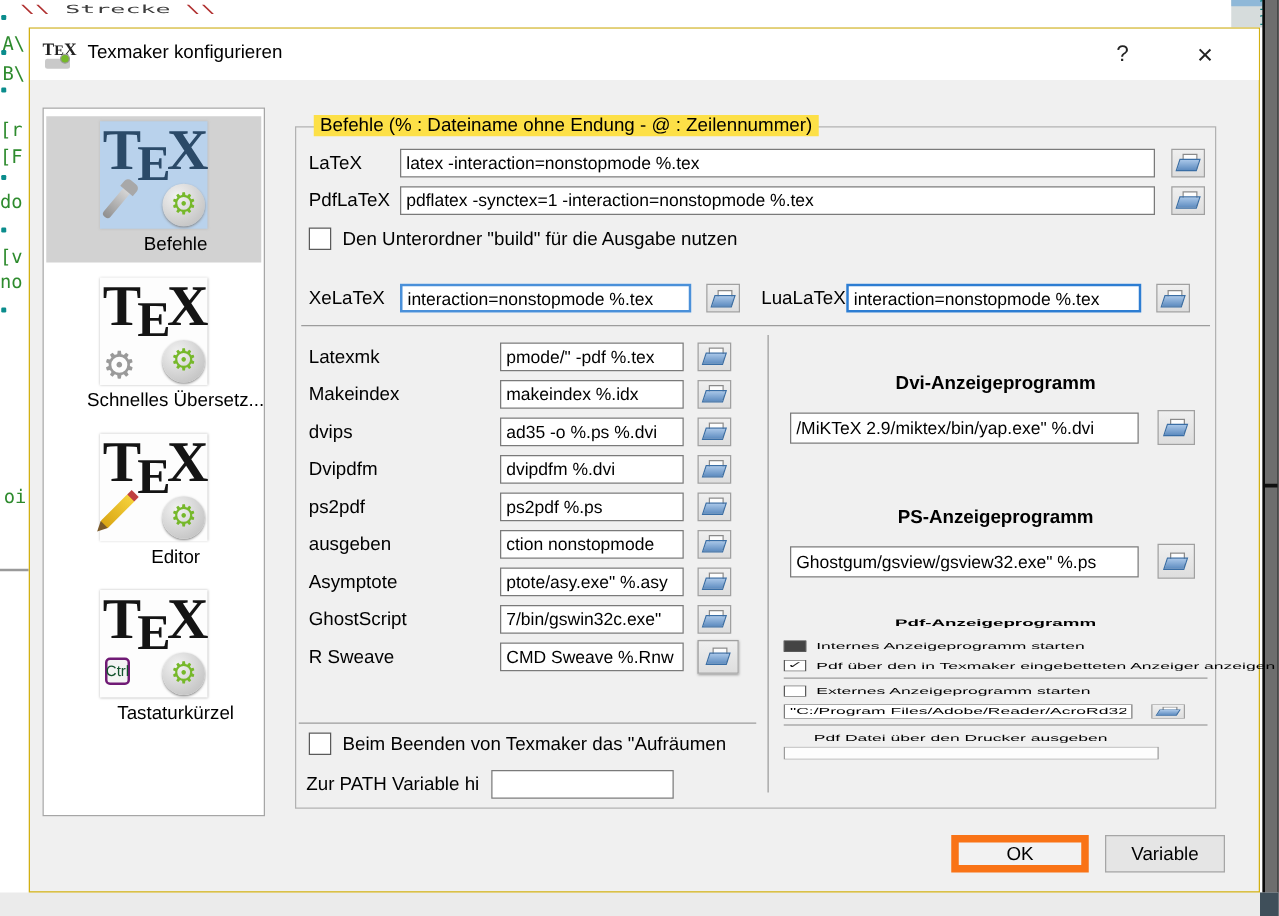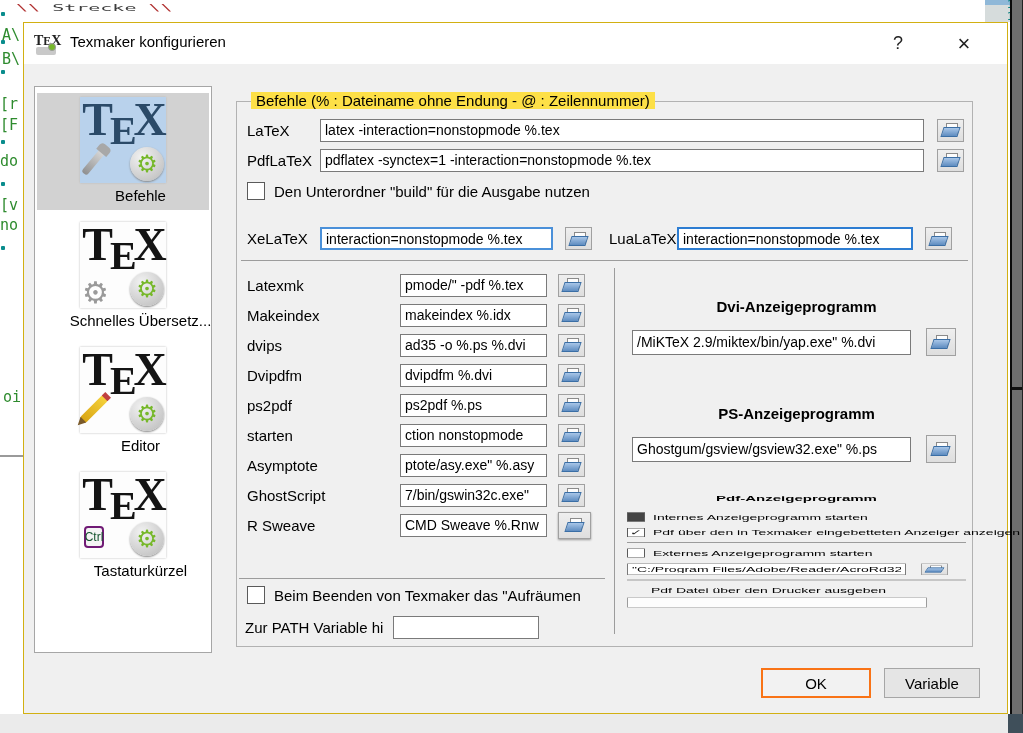--- a/index.html
+++ b/index.html
@@ -131,21 +131,21 @@
   .sq-row { height:31px; display:flex; align-items:center; gap:8px; font-size:14px; white-space:nowrap; }
   .sq-hr { border-top:2px solid #9c9c9c; margin:4px 0; }
   .sq-input-row { height:34px; display:flex; align-items:center; }
   .sq-input-row .txt { width:279px; flex:none; }
   .sq-input-row .fbtn { margin-left:15px; }
   .sq-note { height:30px; padding-left:24px; display:flex; align-items:center; font-size:14px; }
   .sq-empty { width:300px; height:20px; border:1px solid #9c9c9c; background:#fdfdfd; }
 
   .btn { position:absolute; top:645px; height:30px; font-family:"Liberation Sans", sans-serif;
          font-size:15px; display:flex; align-items:center; justify-content:center; }
-  .btn-ok { left:737px; width:110px; background:#f2f2f2; border:2px solid #f97316; }
+  .btn-ok { left:737px; width:110px; background:#f2f2f2; border:6px solid #f97316; }
   .btn-cancel { left:860px; width:96px; background:#e5e5e5; border:1px solid #a6a6a6; }
 </style>
 </head>
 <body>
 
 <div class="stage">
 
   <div class="bg-topcode">
     <span class="red">\\</span>
     <span class="dark">Strecke</span>
@@ -302,21 +302,21 @@
             </button>
         </div>
         <div class="lc-row">
           <span class="lbl">ps2pdf</span>
           <input class="txt" value="ps2pdf %.ps" style="">
           <button class="fbtn">
               <span class="fico"></span>
             </button>
         </div>
         <div class="lc-row">
-          <span class="lbl">starten</span>
+          <span class="lbl">ausgeben</span>
           <input class="txt" value="ction nonstopmode" style="">
           <button class="fbtn">
               <span class="fico"></span>
             </button>
         </div>
         <div class="lc-row">
           <span class="lbl">Asymptote</span>
           <input class="txt" value="ptote/asy.exe&quot; %.asy" style="">
           <button class="fbtn">
               <span class="fico"></span>

